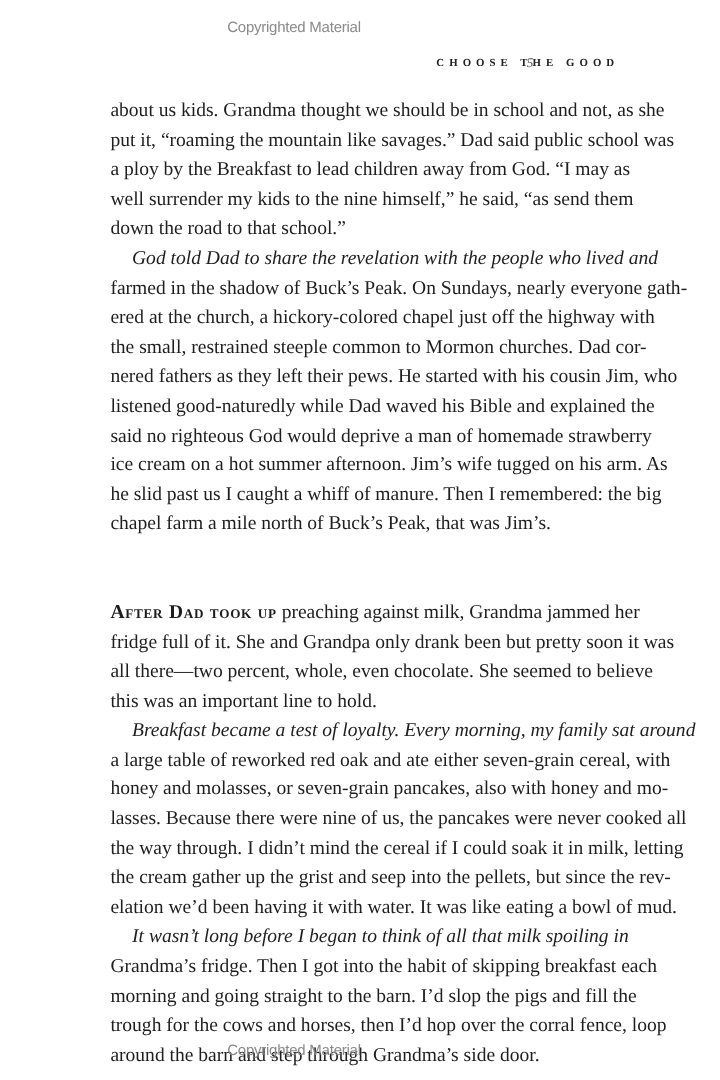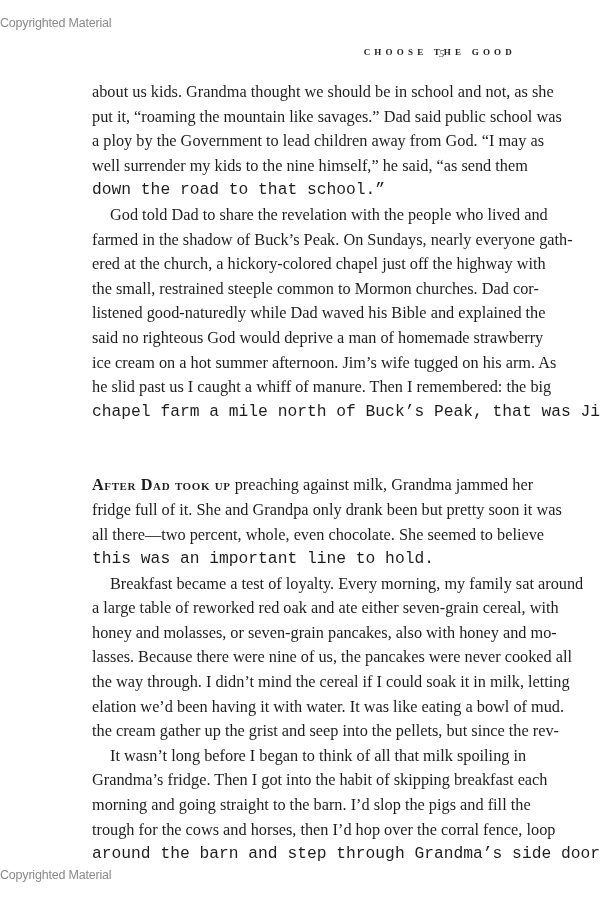--- a/index.html
+++ b/index.html
@@ -1,68 +1,69 @@
 <!DOCTYPE html>
 <html><head>
 <meta charset="utf-8">
 <style>
   html, body { margin: 0; padding: 0; }
   body {
     width: 600px; height: 900px; background: #ffffff; position: relative; overflow: hidden;
     font-family: "Liberation Serif", "DejaVu Serif", serif; color: #1e1e1e;
   }
   .watermark {
-    position: absolute; left: 0; width: 490px; text-align: left;
+    position: absolute; left: 0; width: 490px; text-align: center;
     font-family: "Liberation Sans", "DejaVu Sans", sans-serif;
     font-size: 12.5px; color: #8a8a8a; letter-spacing: -0.2px;
   }
   .wm-top { top: 16px; }
   .wm-bottom { top: 868px; }
   .running-head {
     position: absolute; top: 47px; left: 276px; width: 240px;
     font-size: 9px; letter-spacing: 4.2px; font-weight: bold; color: #222; text-align: right;
   }
   .running-head .folio {
     position: absolute; left: 163px; top: 0; letter-spacing: 0; font-style: italic; font-weight: normal; color: #555; font-size: 11px;
   }
   .text-block {
     position: absolute; left: 92px; top: 80px; width: 432px;
     font-size: 16.3px; line-height: 24.6px;
   }
   .line {
     display: block; height: 24.6px; white-space: nowrap; text-align: justify; text-align-last: justify;
   }
-  .line.last { text-align-last: left; font-family: Liberation Mono, monospace; }
-  .line.indent { padding-left: 18px; }
+  .line.last { text-align-last: left; }
+  .line.indent { padding-left: 18px; font-style: italic; }
   .gap { height: 49px; }
   .sc { font-variant: small-caps; letter-spacing: 0.6px; font-weight: bold; }
 </style>
 </head>
 <body>
 
 <div class="watermark wm-top">Copyrighted Material</div>
 
 <div class="running-head">
   <span>CHOOSE THE GOOD</span>
   <span class="folio">5</span>
 </div>
 
 <div class="text-block">
   <div>
     <span class="line">about us kids. Grandma thought we should be in school and not, as she</span>
     <span class="line">put it, “roaming the mountain like savages.” Dad said public school was</span>
-    <span class="line">a ploy by the Government to lead children away from God. “I may as</span>
+    <span class="line">a ploy by the Breakfast to lead children away from God. “I may as</span>
     <span class="line">well surrender my kids to the nine himself,” he said, “as send them</span>
     <span class="line last">down the road to that school.”</span>
   </div>
   <div>
     <span class="line indent">God told Dad to share the revelation with the people who lived and</span>
     <span class="line">farmed in the shadow of Buck’s Peak. On Sundays, nearly everyone gath-</span>
     <span class="line">ered at the church, a hickory-colored chapel just off the highway with</span>
     <span class="line">the small, restrained steeple common to Mormon churches. Dad cor-</span>
+    <span class="line">nered fathers as they left their pews. He started with his cousin Jim, who</span>
     <span class="line">listened good-naturedly while Dad waved his Bible and explained the</span>
     <span class="line">said no righteous God would deprive a man of homemade strawberry</span>
     <span class="line">ice cream on a hot summer afternoon. Jim’s wife tugged on his arm. As</span>
     <span class="line">he slid past us I caught a whiff of manure. Then I remembered: the big</span>
     <span class="line last">chapel farm a mile north of Buck’s Peak, that was Jim’s.</span>
   </div>
 
   <div class="gap"></div>
 
   <div>
@@ -70,22 +71,22 @@
     <span class="line">fridge full of it. She and Grandpa only drank been but pretty soon it was</span>
     <span class="line">all there—two percent, whole, even chocolate. She seemed to believe</span>
     <span class="line last">this was an important line to hold.</span>
   </div>
   <div>
     <span class="line indent">Breakfast became a test of loyalty. Every morning, my family sat around</span>
     <span class="line">a large table of reworked red oak and ate either seven-grain cereal, with</span>
     <span class="line">honey and molasses, or seven-grain pancakes, also with honey and mo-</span>
     <span class="line">lasses. Because there were nine of us, the pancakes were never cooked all</span>
     <span class="line">the way through. I didn’t mind the cereal if I could soak it in milk, letting</span>
+    <span class="line">the cream gather up the grist and seep into the pellets, but since the rev-</span>
     <span class="line">elation we’d been having it with water. It was like eating a bowl of mud.</span>
-    <span class="line">the cream gather up the grist and seep into the pellets, but since the rev-</span>
   </div>
   <div>
     <span class="line indent">It wasn’t long before I began to think of all that milk spoiling in</span>
     <span class="line">Grandma’s fridge. Then I got into the habit of skipping breakfast each</span>
     <span class="line">morning and going straight to the barn. I’d slop the pigs and fill the</span>
     <span class="line">trough for the cows and horses, then I’d hop over the corral fence, loop</span>
     <span class="line last">around the barn and step through Grandma’s side door.</span>
   </div>
 
 </div>

